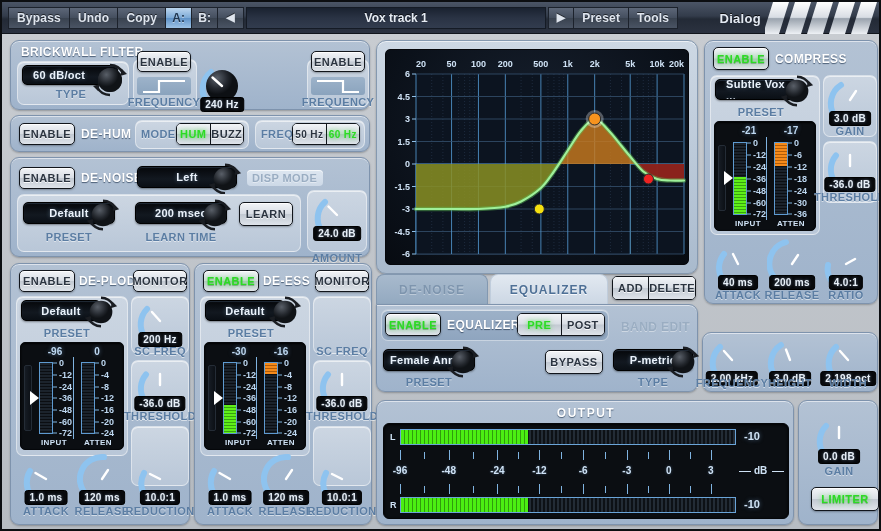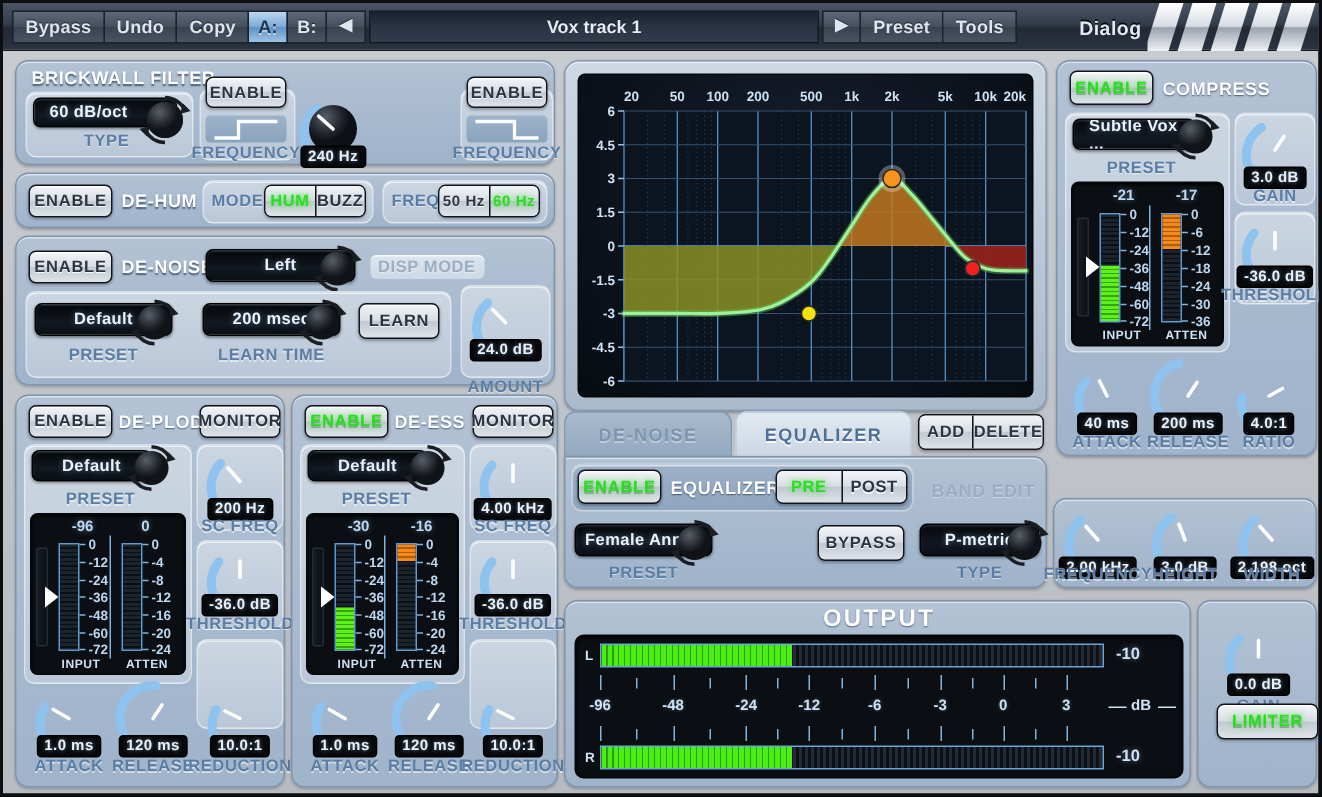--- a/index.html
+++ b/index.html
@@ -238,21 +238,21 @@
     position:absolute; color:#cfe2f5; font-size:10px; font-weight:bold;
     transform:translateX(-50%); text-shadow:0 0 3px rgba(130,180,230,.4);
   }
   .ochan { position:absolute; color:#cfe2f5; font-size:9px; font-weight:bold; }
   .oval { position:absolute; color:#cfe2f5; font-size:11px; font-weight:bold; text-shadow:0 0 4px rgba(140,190,240,.5); }
   .odb { position:absolute; color:#cfe2f5; font-size:10px; font-weight:bold; }
   .odash { position:absolute; height:1px; background:#cfe2f5; }
 
   .header-strip {
     position:absolute; display:flex; align-items:center; justify-content:center;
-    color:#ffffff; font-size:16px; font-weight:bold; letter-spacing:1.5px;
+    color:#ffffff; font-size:12px; font-weight:bold; letter-spacing:1.5px;
     text-shadow:0 1px 1px rgba(40,60,85,.7);
   }
 </style>
 </head>
 <body>
 
 <div class="app">
 
   <div class="topbar">
     <div class="tb-left">
@@ -639,28 +639,20 @@
         <path d="M9.4 40.6 A22 22 0 0 1 27 3.1" stroke="#8ec3ef" stroke-width="6" fill="none" stroke-linecap="round"></path>
         <circle cx="25" cy="25" r="16" fill="url(#kgB)"></circle>
         <line x1="25" y1="25" x2="31" y2="16" stroke="#ffffff" stroke-width="2.4" stroke-linecap="round"></line>
       </svg>
       <div class="val">120 ms</div>
     </div>
     <div class="lbl c" style="left:91px; top:241px;">RELEASE</div>
 
     <div class="btn" style="left:120px; top:6px; width:54px; height:22px;">MONITOR</div>
     <div class="sub" style="left:118px; top:32px; width:58px; height:58px;"></div>
-    <div class="knob" style="left:122px; top:32px;">
-      <svg width="50" height="50" viewBox="0 0 50 50">
-        <path d="M9.4 40.6 A22 22 0 0 1 11 14" stroke="#8ec3ef" stroke-width="6" fill="none" stroke-linecap="round"></path>
-        <circle cx="25" cy="25" r="16" fill="url(#kgB)"></circle>
-        <line x1="25" y1="25" x2="25" y2="14" stroke="#ffffff" stroke-width="2.4" stroke-linecap="round"></line>
-      </svg>
-      <div class="val">4.00 kHz</div>
-    </div>
     <div class="lbl c" style="left:147px; top:81px;">SC FREQ</div>
 
     <div class="sub" style="left:118px; top:96px; width:58px; height:60px;"></div>
     <div class="knob" style="left:122px; top:96px;">
       <svg width="50" height="50" viewBox="0 0 50 50">
         <path d="M9.4 40.6 A22 22 0 0 1 11 14.5" stroke="#8ec3ef" stroke-width="6" fill="none" stroke-linecap="round"></path>
         <circle cx="25" cy="25" r="16" fill="url(#kgB)"></circle>
         <line x1="25" y1="25" x2="25" y2="14" stroke="#ffffff" stroke-width="2.4" stroke-linecap="round"></line>
       </svg>
       <div class="val">-36.0 dB</div>
@@ -1071,16 +1063,16 @@
   <div class="panel" style="left:796px; top:398px; width:80px; height:125px;">
     <div class="knob" style="left:15px; top:12px;">
       <svg width="50" height="50" viewBox="0 0 50 50">
         <path d="M9.4 40.6 A22 22 0 0 1 12 13" stroke="#8ec3ef" stroke-width="6" fill="none" stroke-linecap="round"></path>
         <circle cx="25" cy="25" r="16" fill="url(#kgB)"></circle>
         <line x1="25" y1="25" x2="25" y2="14" stroke="#ffffff" stroke-width="2.4" stroke-linecap="round"></line>
       </svg>
       <div class="val">0.0 dB</div>
     </div>
     <div class="lbl c" style="left:40px; top:64px;">GAIN</div>
-    <div class="btn green" style="left:12px; top:68px; width:68px; height:24px;">LIMITER</div>
+    <div class="btn green" style="left:12px; top:86px; width:68px; height:24px;">LIMITER</div>
   </div>
 
 </div>
 
 </body></html>

